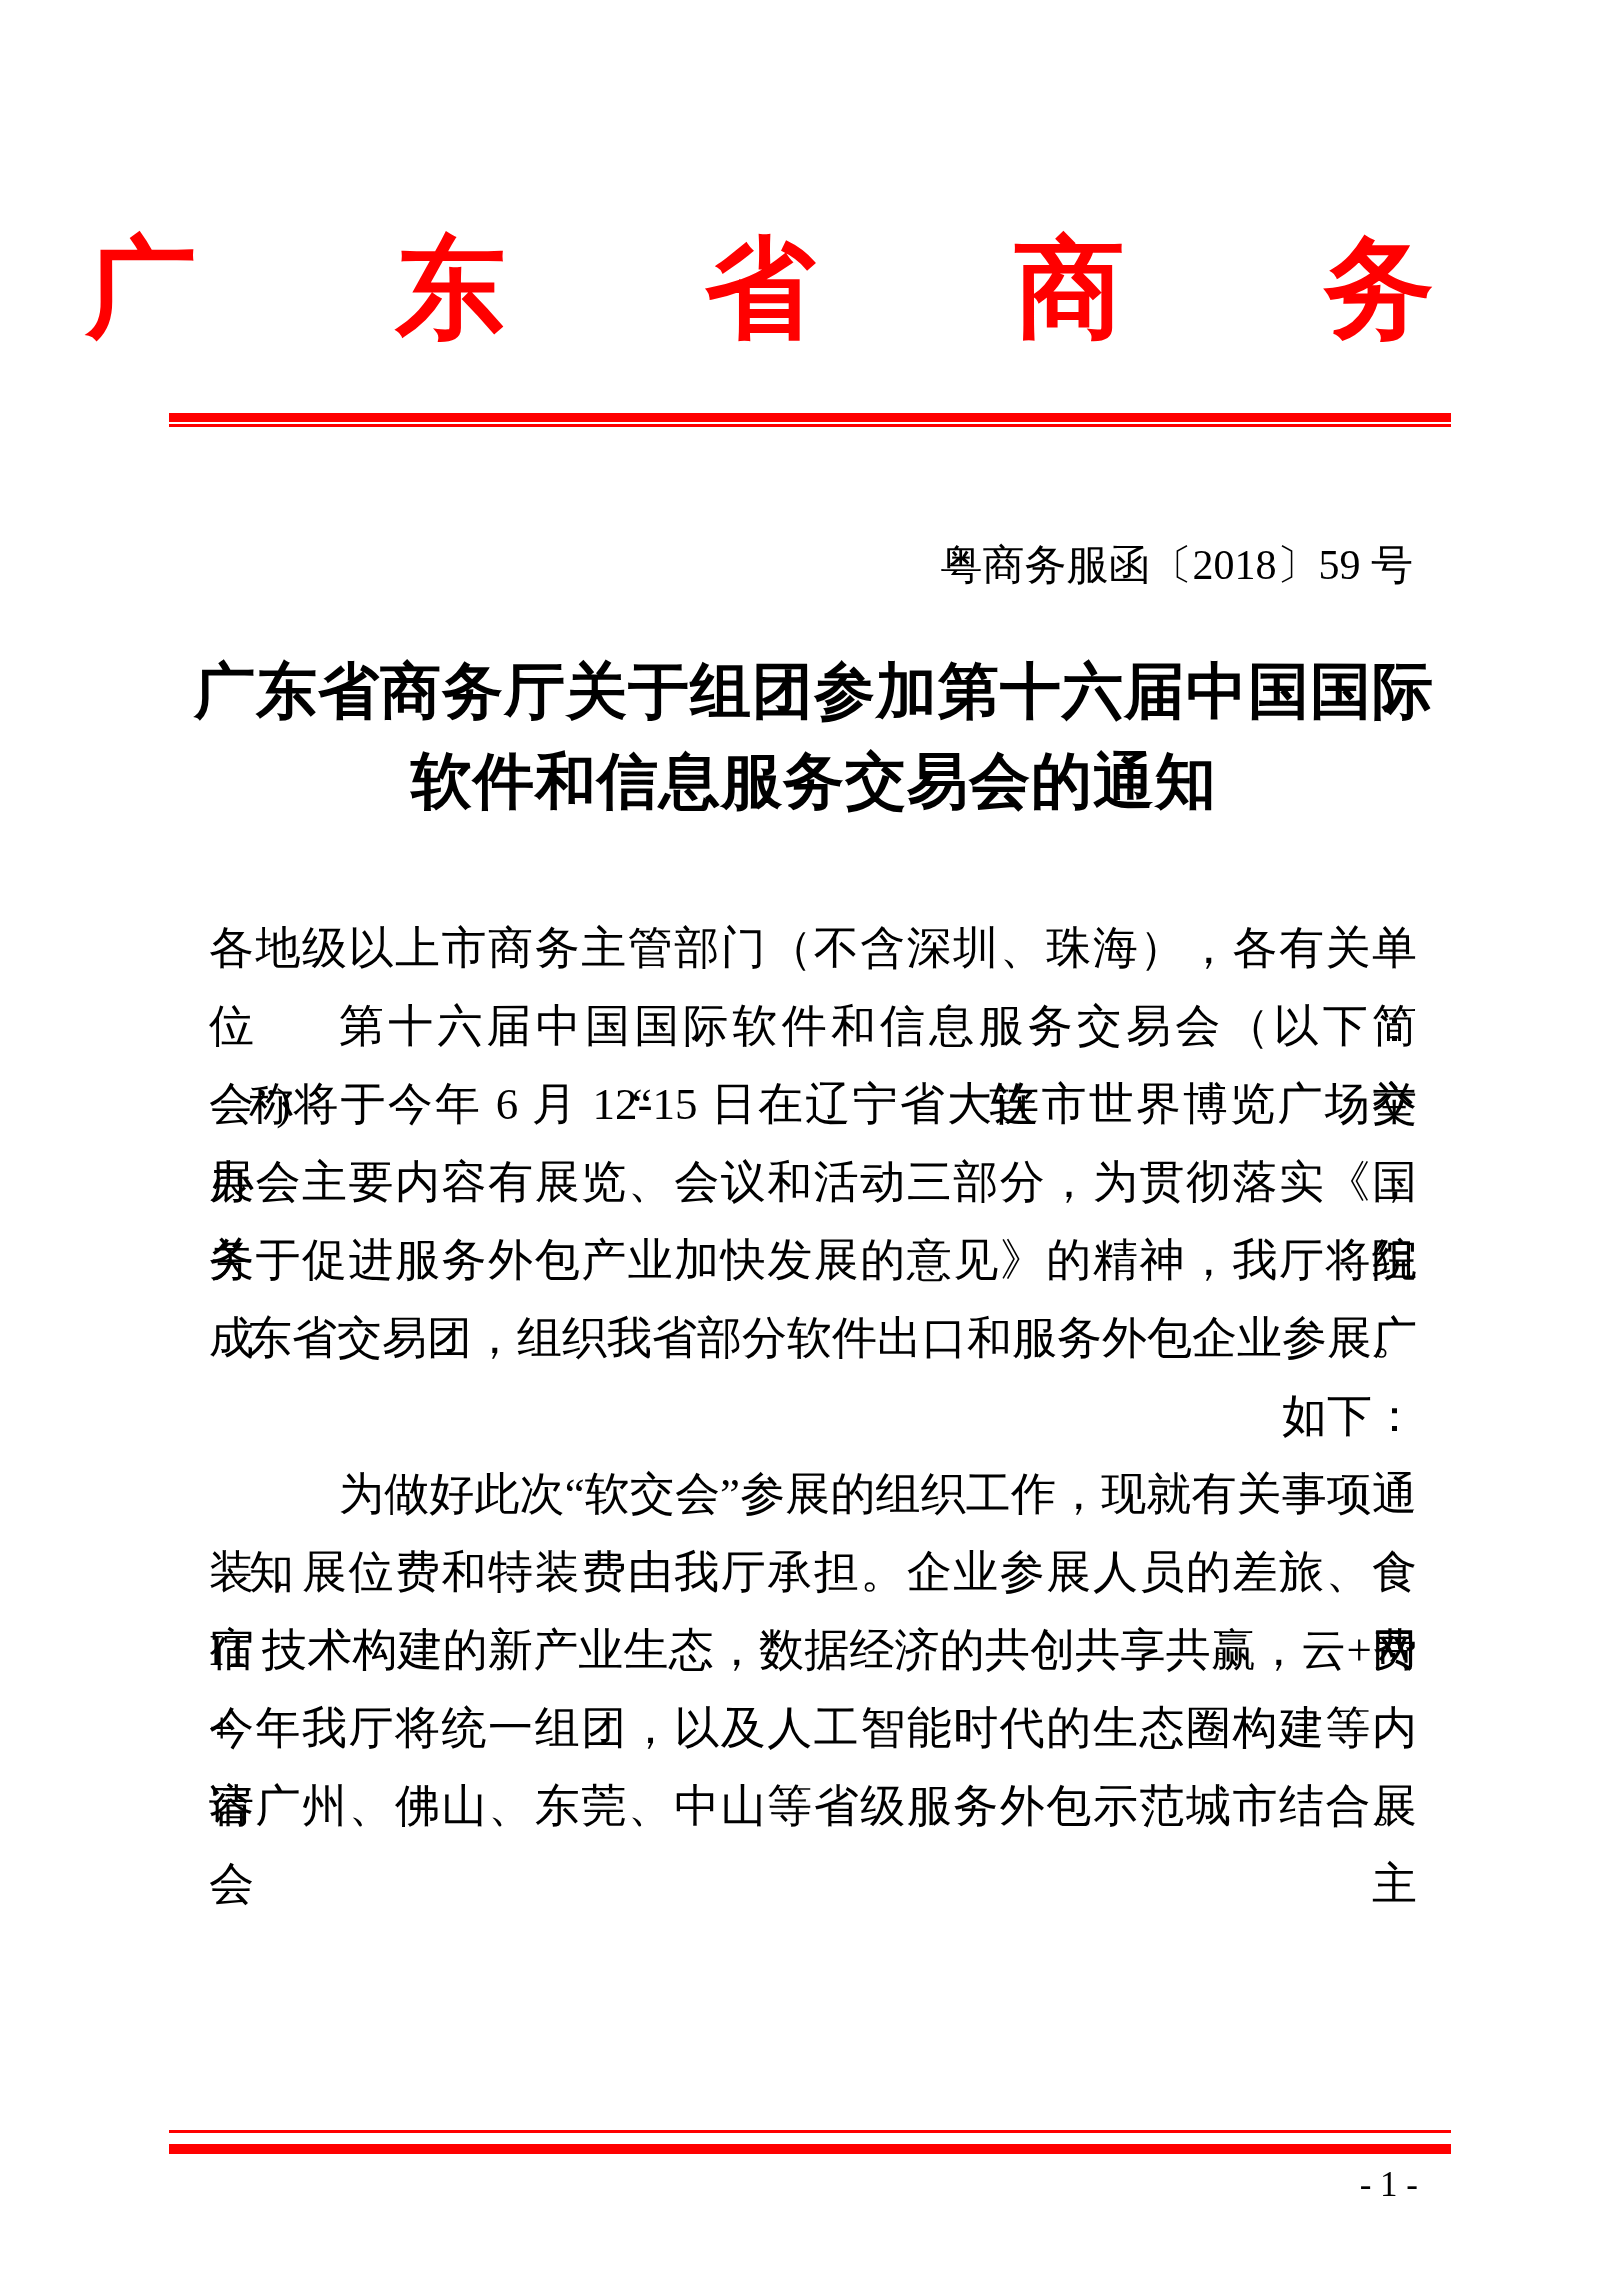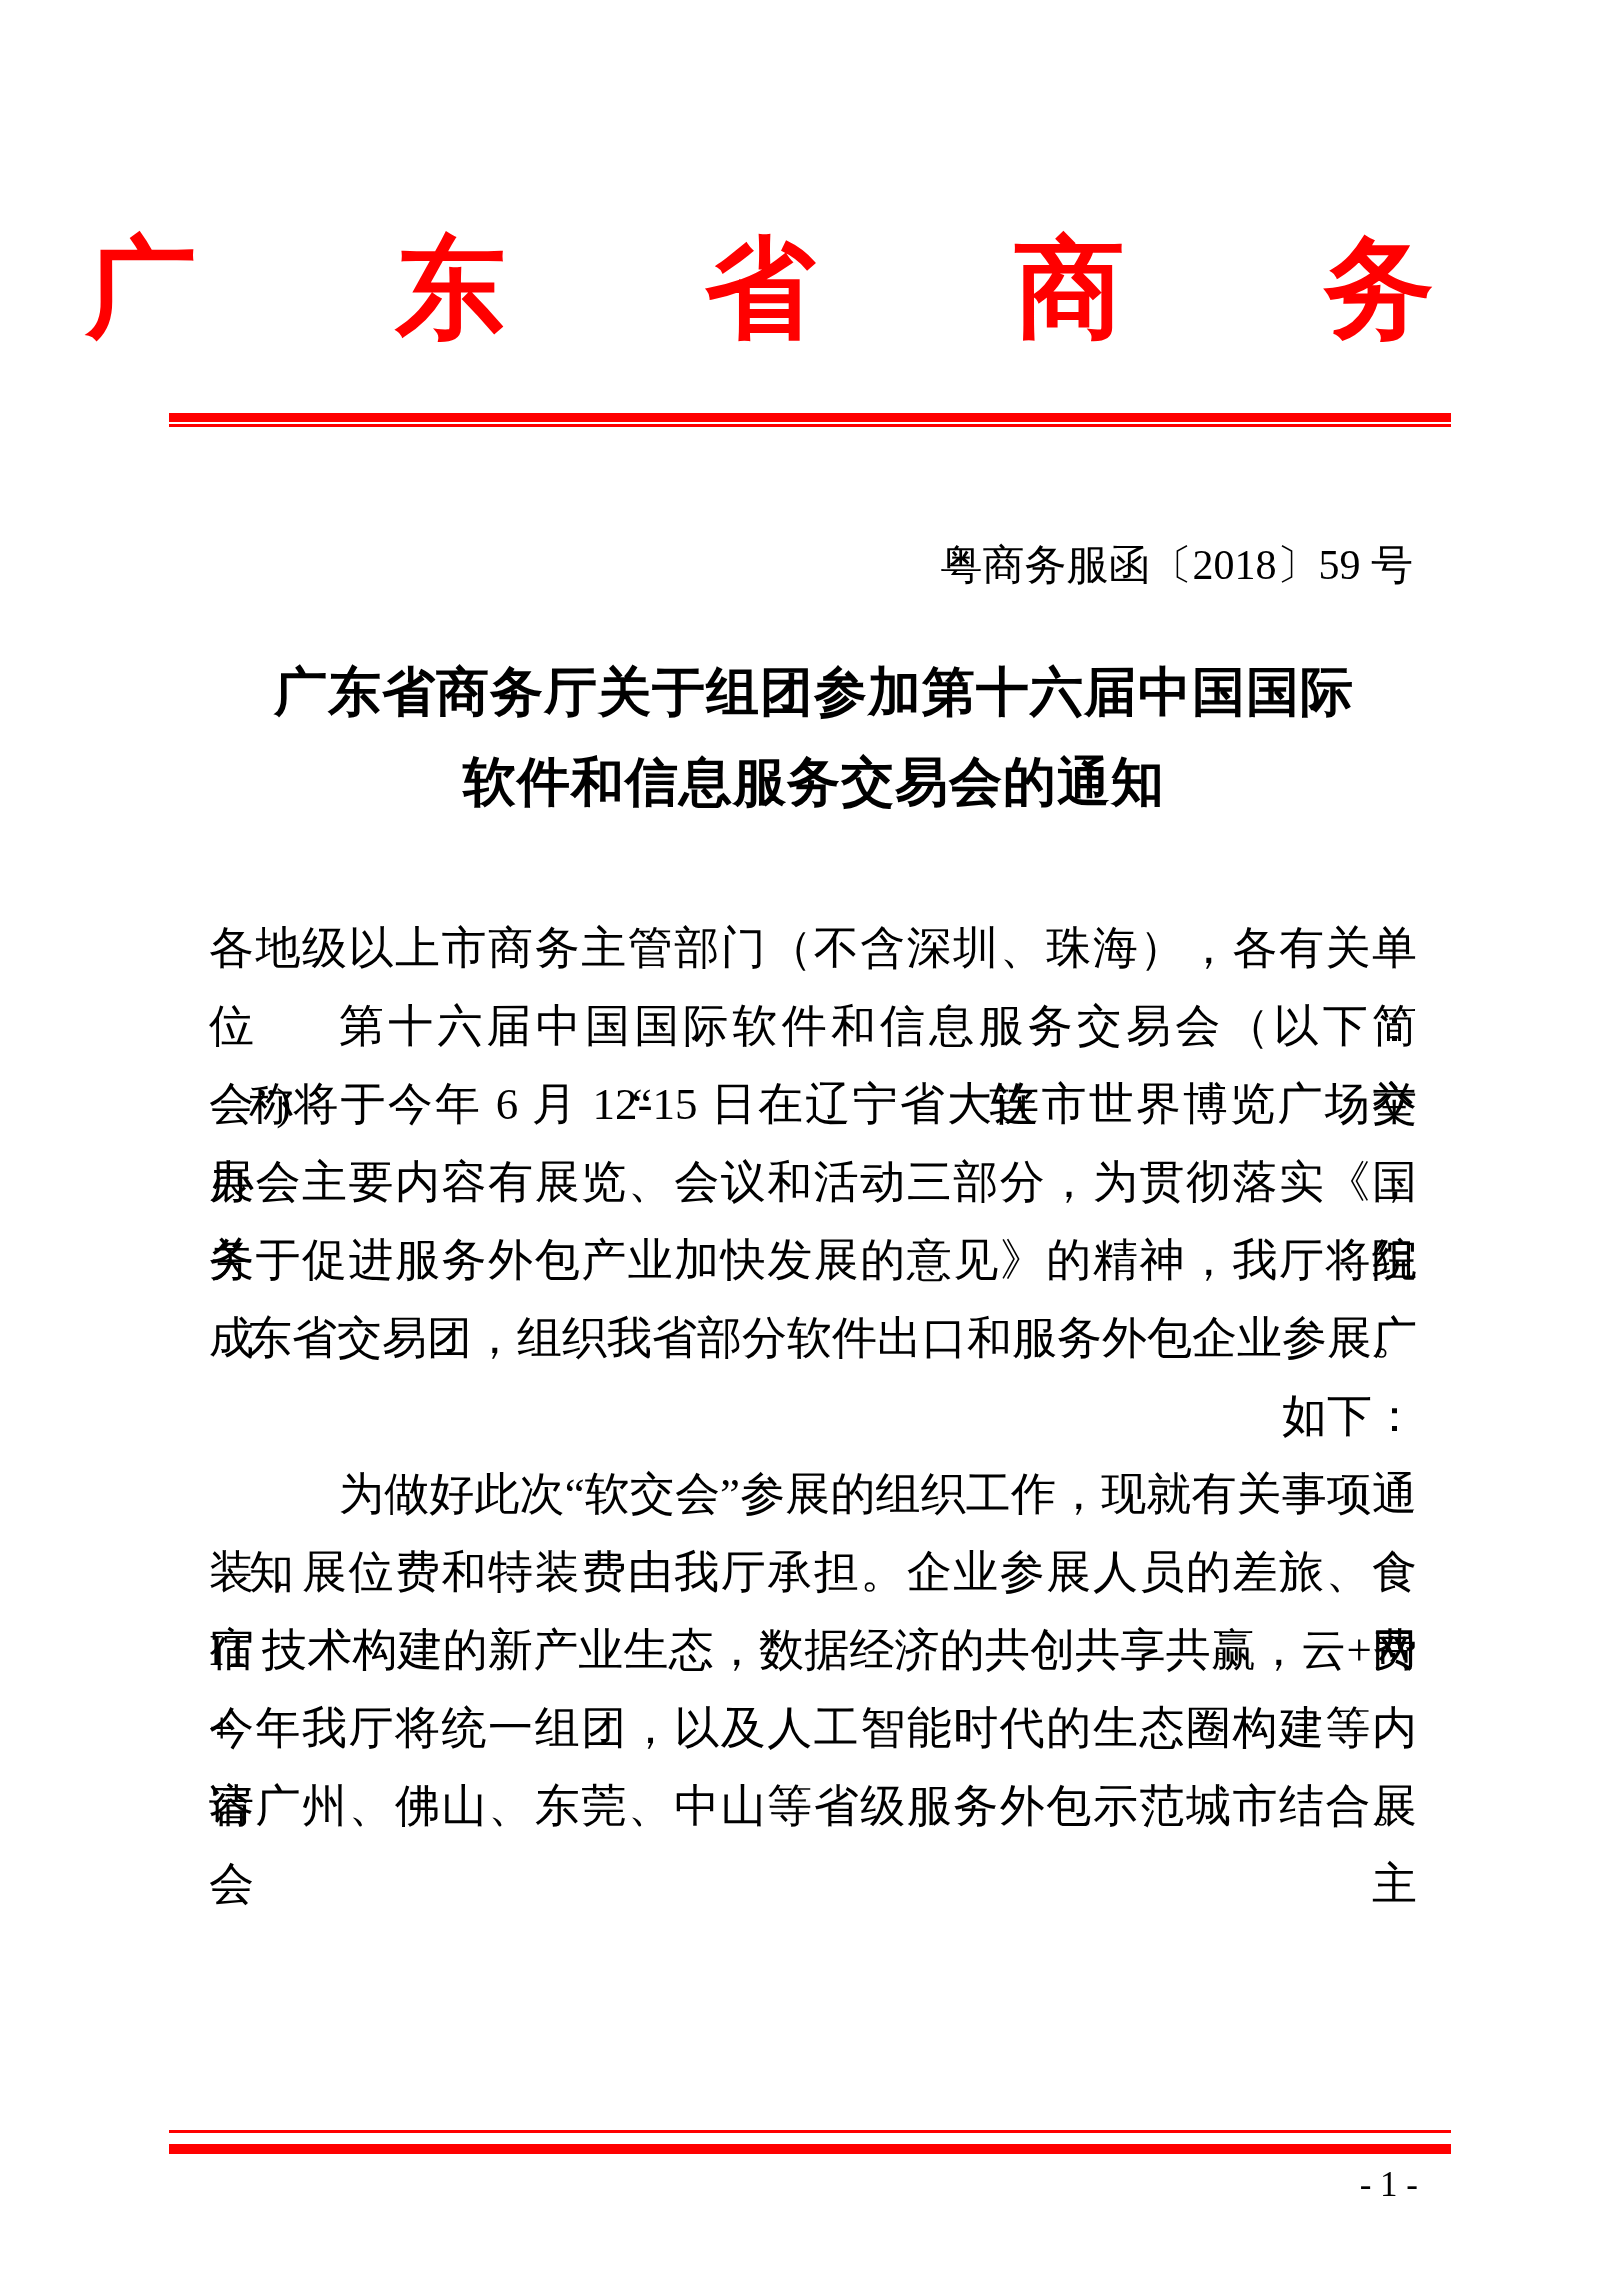--- a/index.html
+++ b/index.html
@@ -53,21 +53,21 @@
     white-space: nowrap;
     margin-top: 24px;
   }
   
   .doc-title {
     position: absolute;
     top: 647px;
     left: 0;
     width: 100%;
     text-align: center;
-    font-size: 53px;
+    font-size: 61px;
     font-weight: bold;
     line-height: 90px;
     letter-spacing: 1px;
     padding-left: 7px;
   }
   
   .body-block {
     position: absolute;
     top: 909px;
     left: 209px;

